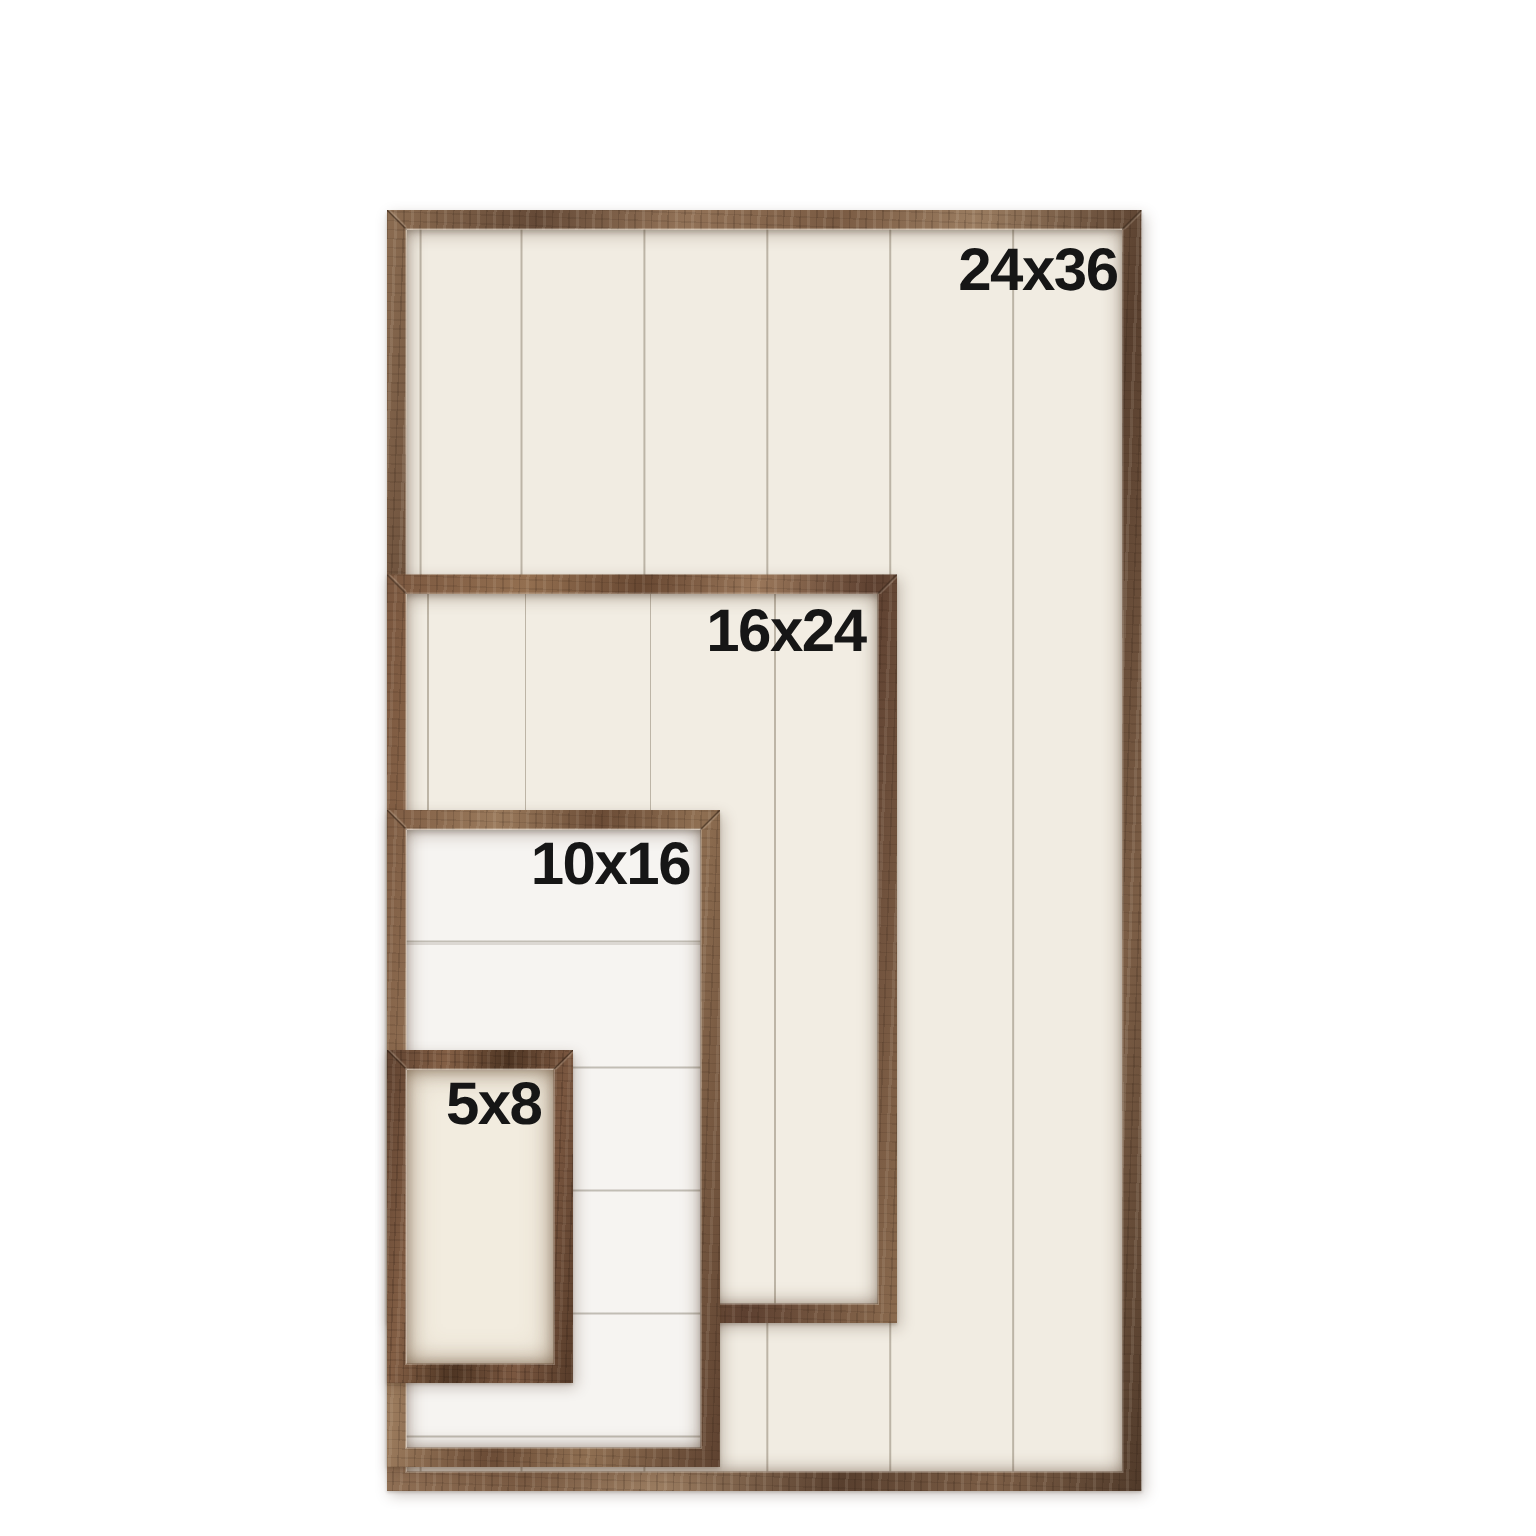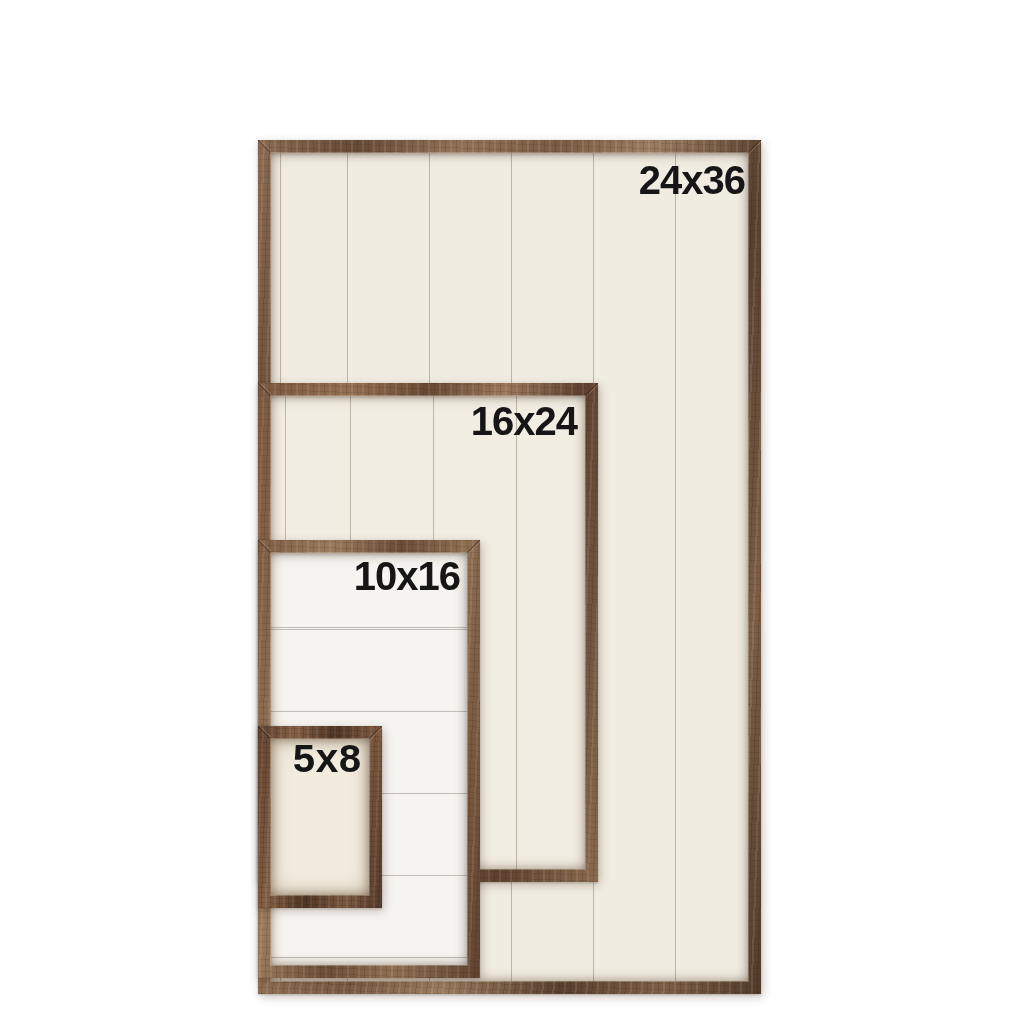--- a/index.html
+++ b/index.html
@@ -33,26 +33,25 @@
       linear-gradient(100deg, #7a573f 0%, #936f50 22%, #684832 40%, #9a775a 58%, #5d4030 76%, #8a6a4e 100%);
   }
   .frame-c {
     left: 258px; top: 540px; width: 222px; height: 438px;
     background-image:
       repeating-linear-gradient(92deg, rgba(35,20,10,0.15) 0 1px, rgba(255,255,255,0) 1px 5px, rgba(255,243,225,0.09) 5px 7px, rgba(255,255,255,0) 7px 11px),
       repeating-linear-gradient(2deg, rgba(35,20,10,0.10) 0 1px, rgba(255,255,255,0) 1px 6px),
       linear-gradient(100deg, #7e5c43 0%, #9a7a5c 25%, #6b4c36 48%, #8f6f52 70%, #5e4230 100%);
   }
   .frame-d {
-    left: 258px; top: 726px; width: 124px; height: 182px;
+    left: 258px; top: 700px; width: 124px; height: 222px;
     background-image:
       repeating-linear-gradient(92deg, rgba(30,16,8,0.18) 0 1px, rgba(255,255,255,0) 1px 4px, rgba(255,240,220,0.08) 4px 6px, rgba(255,255,255,0) 6px 9px),
       repeating-linear-gradient(2deg, rgba(30,16,8,0.12) 0 1px, rgba(255,255,255,0) 1px 5px),
       linear-gradient(100deg, #5f4230 0%, #835f45 25%, #4e3523 50%, #7a5740 75%, #563b29 100%);
-    font-family: Liberation Mono, monospace;
   }
 
   
   .frame::before, .frame::after {
     content: "";
     position: absolute;
     top: 0;
     width: 13px; height: 13px;
     pointer-events: none;
   }

